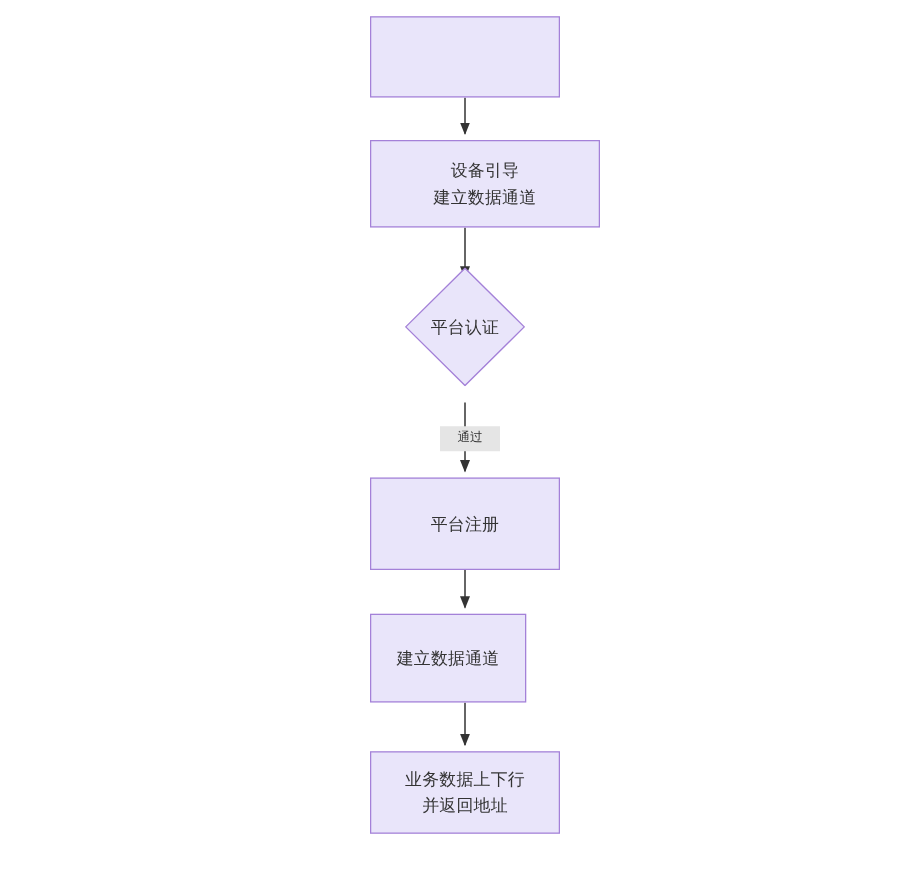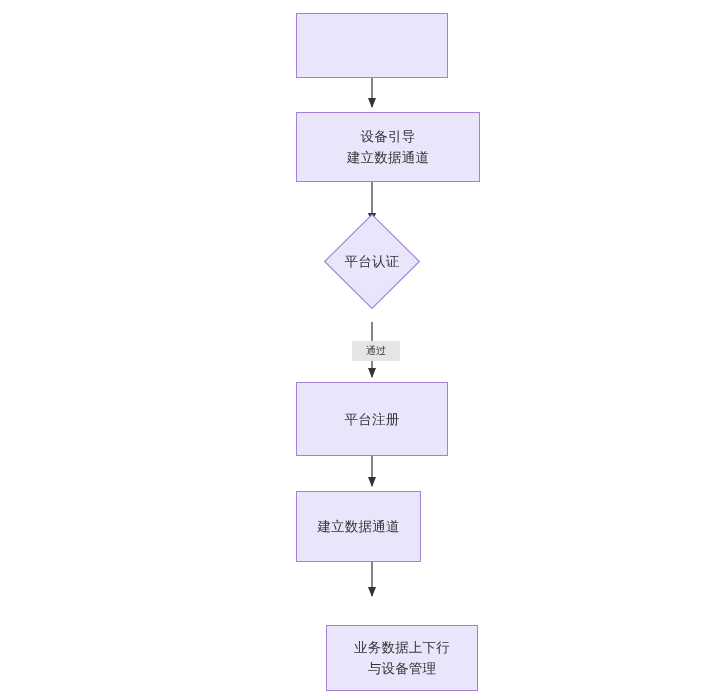--- a/index.html
+++ b/index.html
@@ -126,18 +126,18 @@
   <div class="edge-label" style="left:352px; top:341px; width:40px;">通过</div>
 
   <div class="node node-process" style="left:296px; top:382px; width:152px; height:74px;">
     <span class="node-line">平台注册</span>
   </div>
 
   <div class="node node-process" style="left:296px; top:491px; width:125px; height:71px;">
     <span class="node-line">建立数据通道</span>
   </div>
 
-  <div class="node node-process" style="left:296px; top:625px; width:152px; height:66px;margin-left:30px;">
+  <div class="node node-process" style="left:296px; top:601px; width:152px; height:66px;">
     <span class="node-line">业务数据上下行</span>
-    <span class="node-line">与设备管理</span>
+    <span class="node-line">并返回地址</span>
   </div>
 
 </div>
 
 </body></html>

